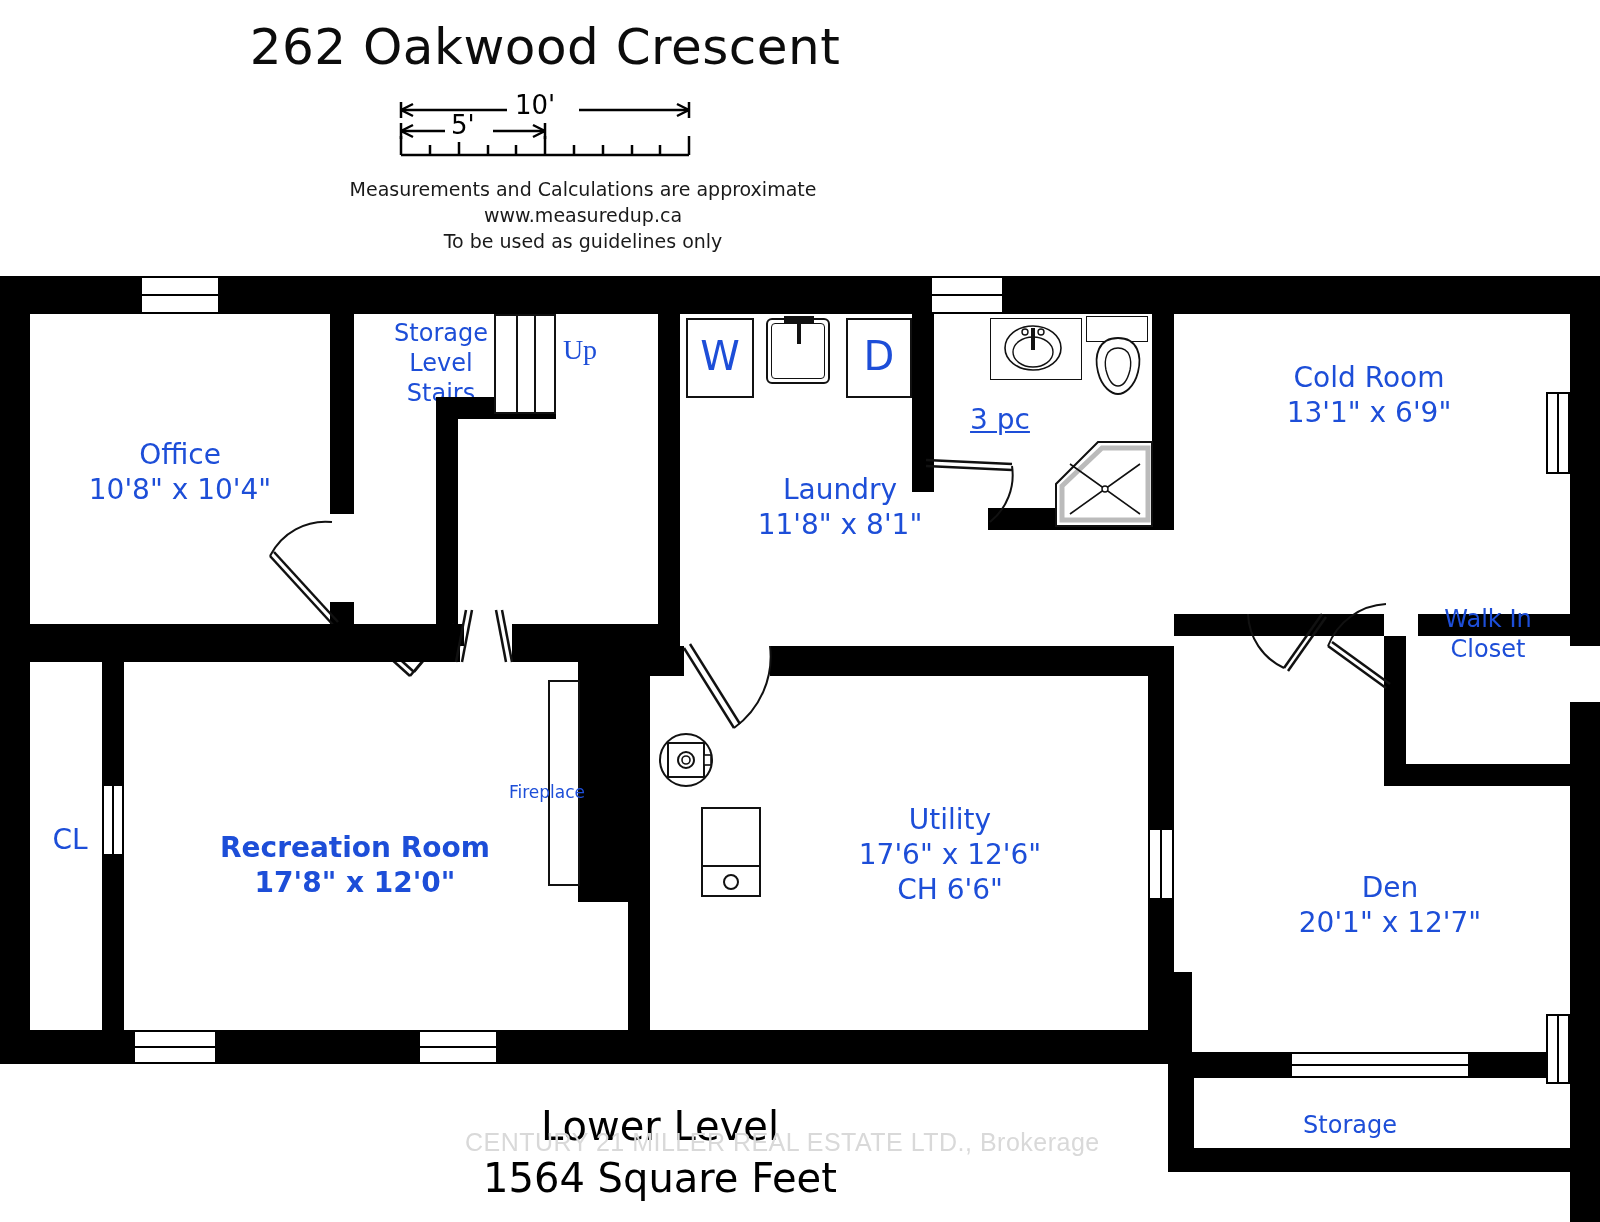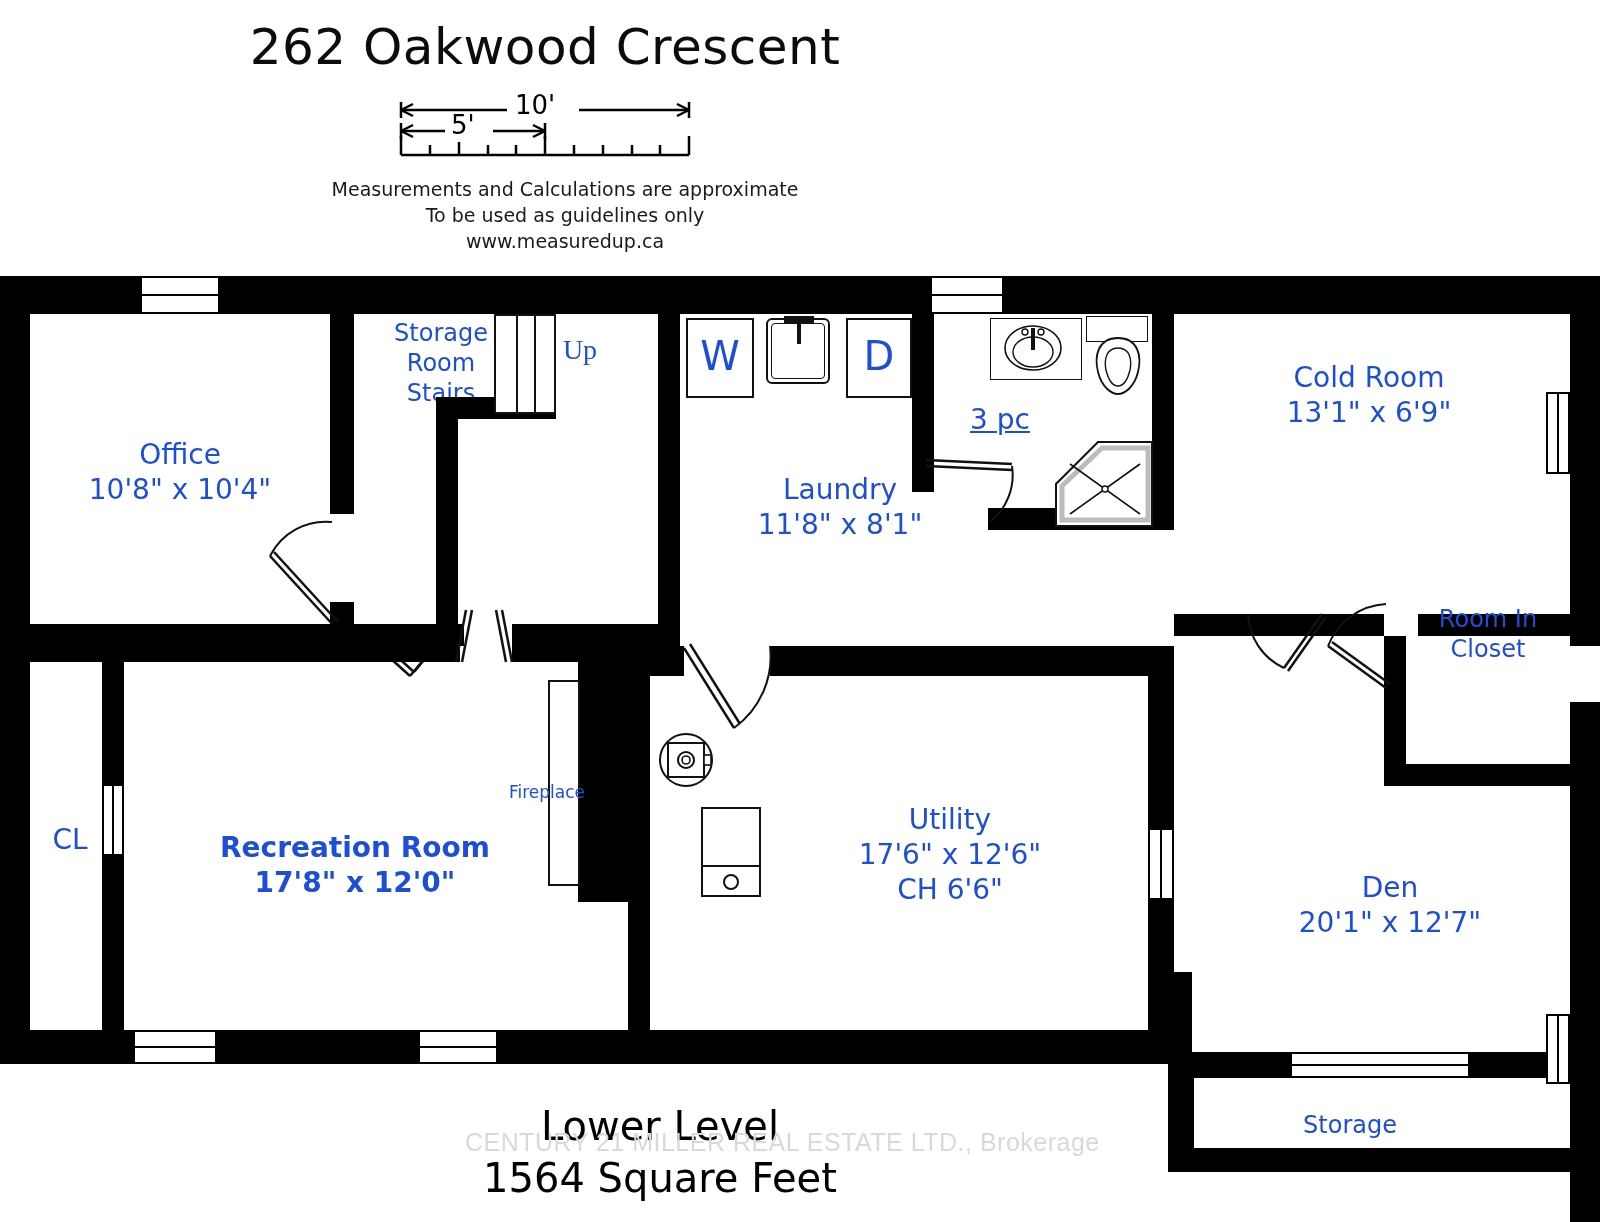--- a/index.html
+++ b/index.html
@@ -13,21 +13,21 @@
 
   
   .hdr{position:absolute;left:0;top:0;width:1600px;height:272px;}
   .title{
     position:absolute;left:0;top:18px;width:1090px;text-align:center;
     font-size:50px;letter-spacing:.5px;color:#0c0c0c;font-weight:400;
     font-family:"DejaVu Sans","Liberation Sans",sans-serif;
   }
   .scalewrap{position:absolute;left:395px;top:96px;width:300px;height:66px;}
   .note{
-    position:absolute;left:170px;top:176px;width:790px;text-align:center;
+    position:absolute;left:188px;top:176px;width:790px;text-align:center;
     font-size:19px;line-height:26px;color:#1a1a1a;
   }
   .note div{white-space:nowrap;}
 
   
   .plan{position:absolute;left:0;top:272px;width:1600px;height:880px;}
   .wall{position:absolute;background:#000;}
   .room{position:absolute;background:#fff;}
   .win{position:absolute;background:#fff;border:2px solid #000;box-sizing:border-box;}
   .win:after{content:"";position:absolute;left:0;right:0;top:50%;height:2px;background:#000;margin-top:-1px;}
@@ -87,22 +87,22 @@
         <line x1="237" y1="49" x2="237" y2="59" stroke="#000" stroke-width="2.5"></line>
         <line x1="265" y1="49" x2="265" y2="59" stroke="#000" stroke-width="2.5"></line>
         <line x1="294" y1="40" x2="294" y2="59" stroke="#000" stroke-width="2.5"></line>
       </svg>
       <div style="position:absolute;left:120px;top:-6px;font-size:26px;">10'</div>
       <div style="position:absolute;left:56px;top:14px;font-size:26px;">5'</div>
     </div>
 
     <div class="note">
       <div>Measurements and Calculations are approximate</div>
+      <div>www.measuredup.ca</div>
       <div>To be used as guidelines only</div>
-      <div>www.measuredup.ca</div>
     </div>
   </div>
 
   <div class="plan">
 
     <div class="wall" style="left:0;top:4px;width:680px;height:38px;"></div>
     <div class="wall" style="left:680px;top:4px;width:490px;height:38px;"></div>
     <div class="wall" style="left:1170px;top:4px;width:430px;height:38px;"></div>
 
     <div class="wall" style="left:0;top:4px;width:30px;height:780px;"></div>
@@ -123,21 +123,21 @@
 
     <svg style="position:absolute;left:262px;top:250px;" width="110" height="118">
       <path d="M8 34 A62 62 0 0 1 70 0" stroke="#111" stroke-width="2" fill="none"></path>
       <path d="M8 34 L72 104" stroke="#111" stroke-width="2.5" fill="none"></path>
       <path d="M12 30 L76 100" stroke="#111" stroke-width="2.5" fill="none"></path>
     </svg>
 
     <div class="room" style="left:354px;top:42px;width:220px;height:100px;"></div>
     <div class="lbl sm" style="left:346px;top:46px;width:190px;">
       <span>Storage</span><br>
-      <span>Room</span><br>
+      <span>Level</span><br>
       <span>Stairs</span>
     </div>
 
     <div class="wall" style="left:436px;top:125px;width:120px;height:22px;"></div>
     <div class="wall" style="left:436px;top:125px;width:22px;height:240px;"></div>
     <div class="fixture" style="left:494px;top:42px;width:62px;height:100px;border-width:2px;"></div>
     <div class="fixture" style="left:516px;top:42px;width:20px;height:100px;border-width:2px;"></div>
     <div class="lbl" style="left:540px;top:60px;width:80px;font-family:Liberation Serif, serif;">
       <span>Up</span>
     </div>
@@ -220,21 +220,21 @@
     </div>
     <svg style="position:absolute;left:1248px;top:342px;" width="110" height="80">
       <path d="M0 0 A62 62 0 0 0 36 54" stroke="#111" stroke-width="2" fill="none"></path>
       <path d="M36 54 L74 0" stroke="#111" stroke-width="2.5" fill="none"></path>
       <path d="M40 57 L78 3" stroke="#111" stroke-width="2.5" fill="none"></path>
     </svg>
 
     <div class="wall" style="left:1384px;top:364px;width:22px;height:150px;"></div>
     <div class="wall" style="left:1384px;top:492px;width:190px;height:22px;"></div>
     <div class="lbl sm" style="left:1398px;top:332px;width:180px;">
-      <span>Room In</span><br>
+      <span>Walk In</span><br>
       <span>Closet</span>
     </div>
     <svg style="position:absolute;left:1322px;top:332px;" width="90" height="90">
       <path d="M64 0 A66 66 0 0 0 6 42" stroke="#111" stroke-width="2" fill="none"></path>
       <path d="M6 42 L64 84" stroke="#111" stroke-width="2.5" fill="none"></path>
       <path d="M10 38 L68 80" stroke="#111" stroke-width="2.5" fill="none"></path>
     </svg>
 
     <div class="wall" style="left:0;top:352px;width:460px;height:38px;"></div>
     <div class="wall" style="left:512px;top:352px;width:168px;height:38px;"></div>

